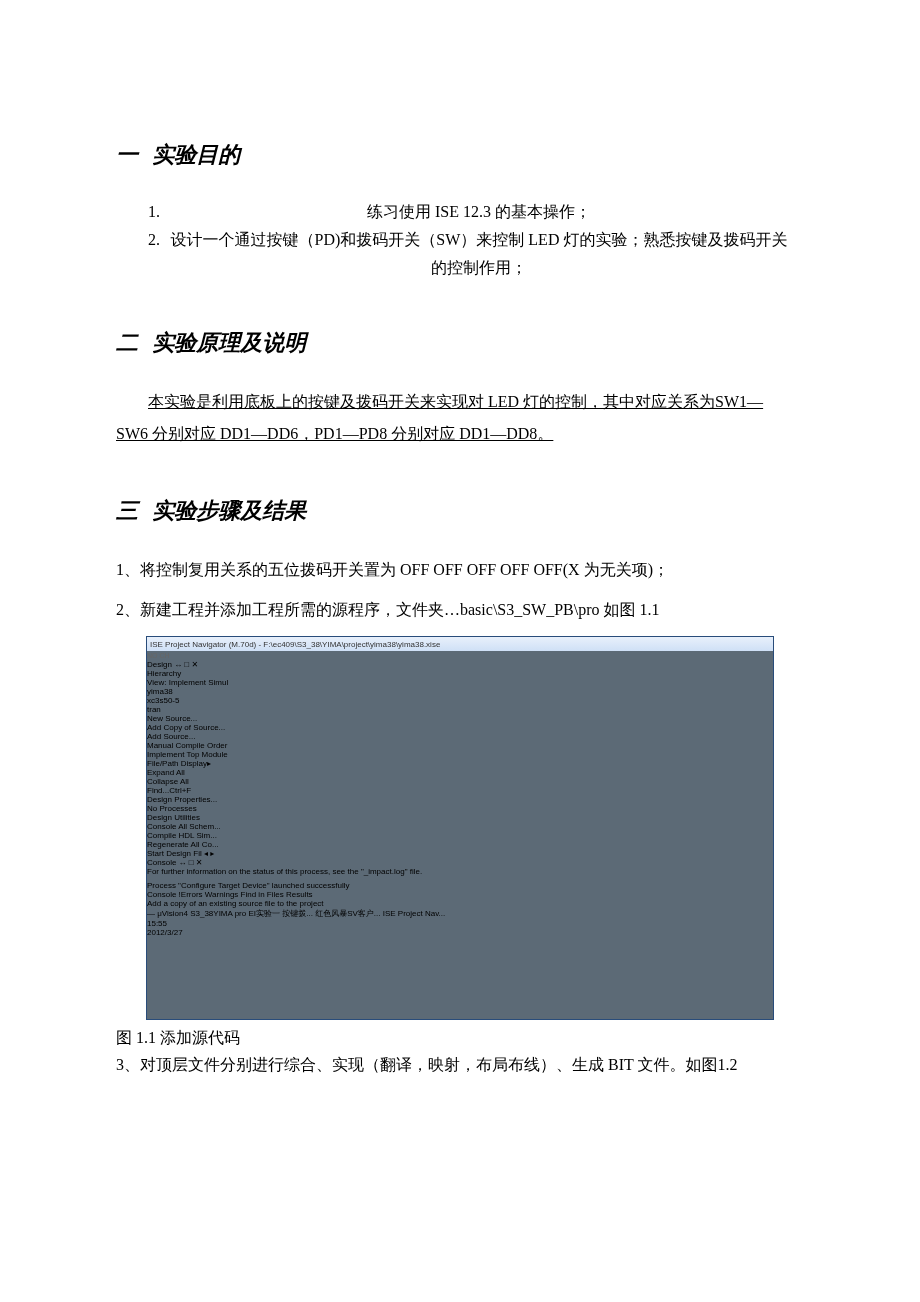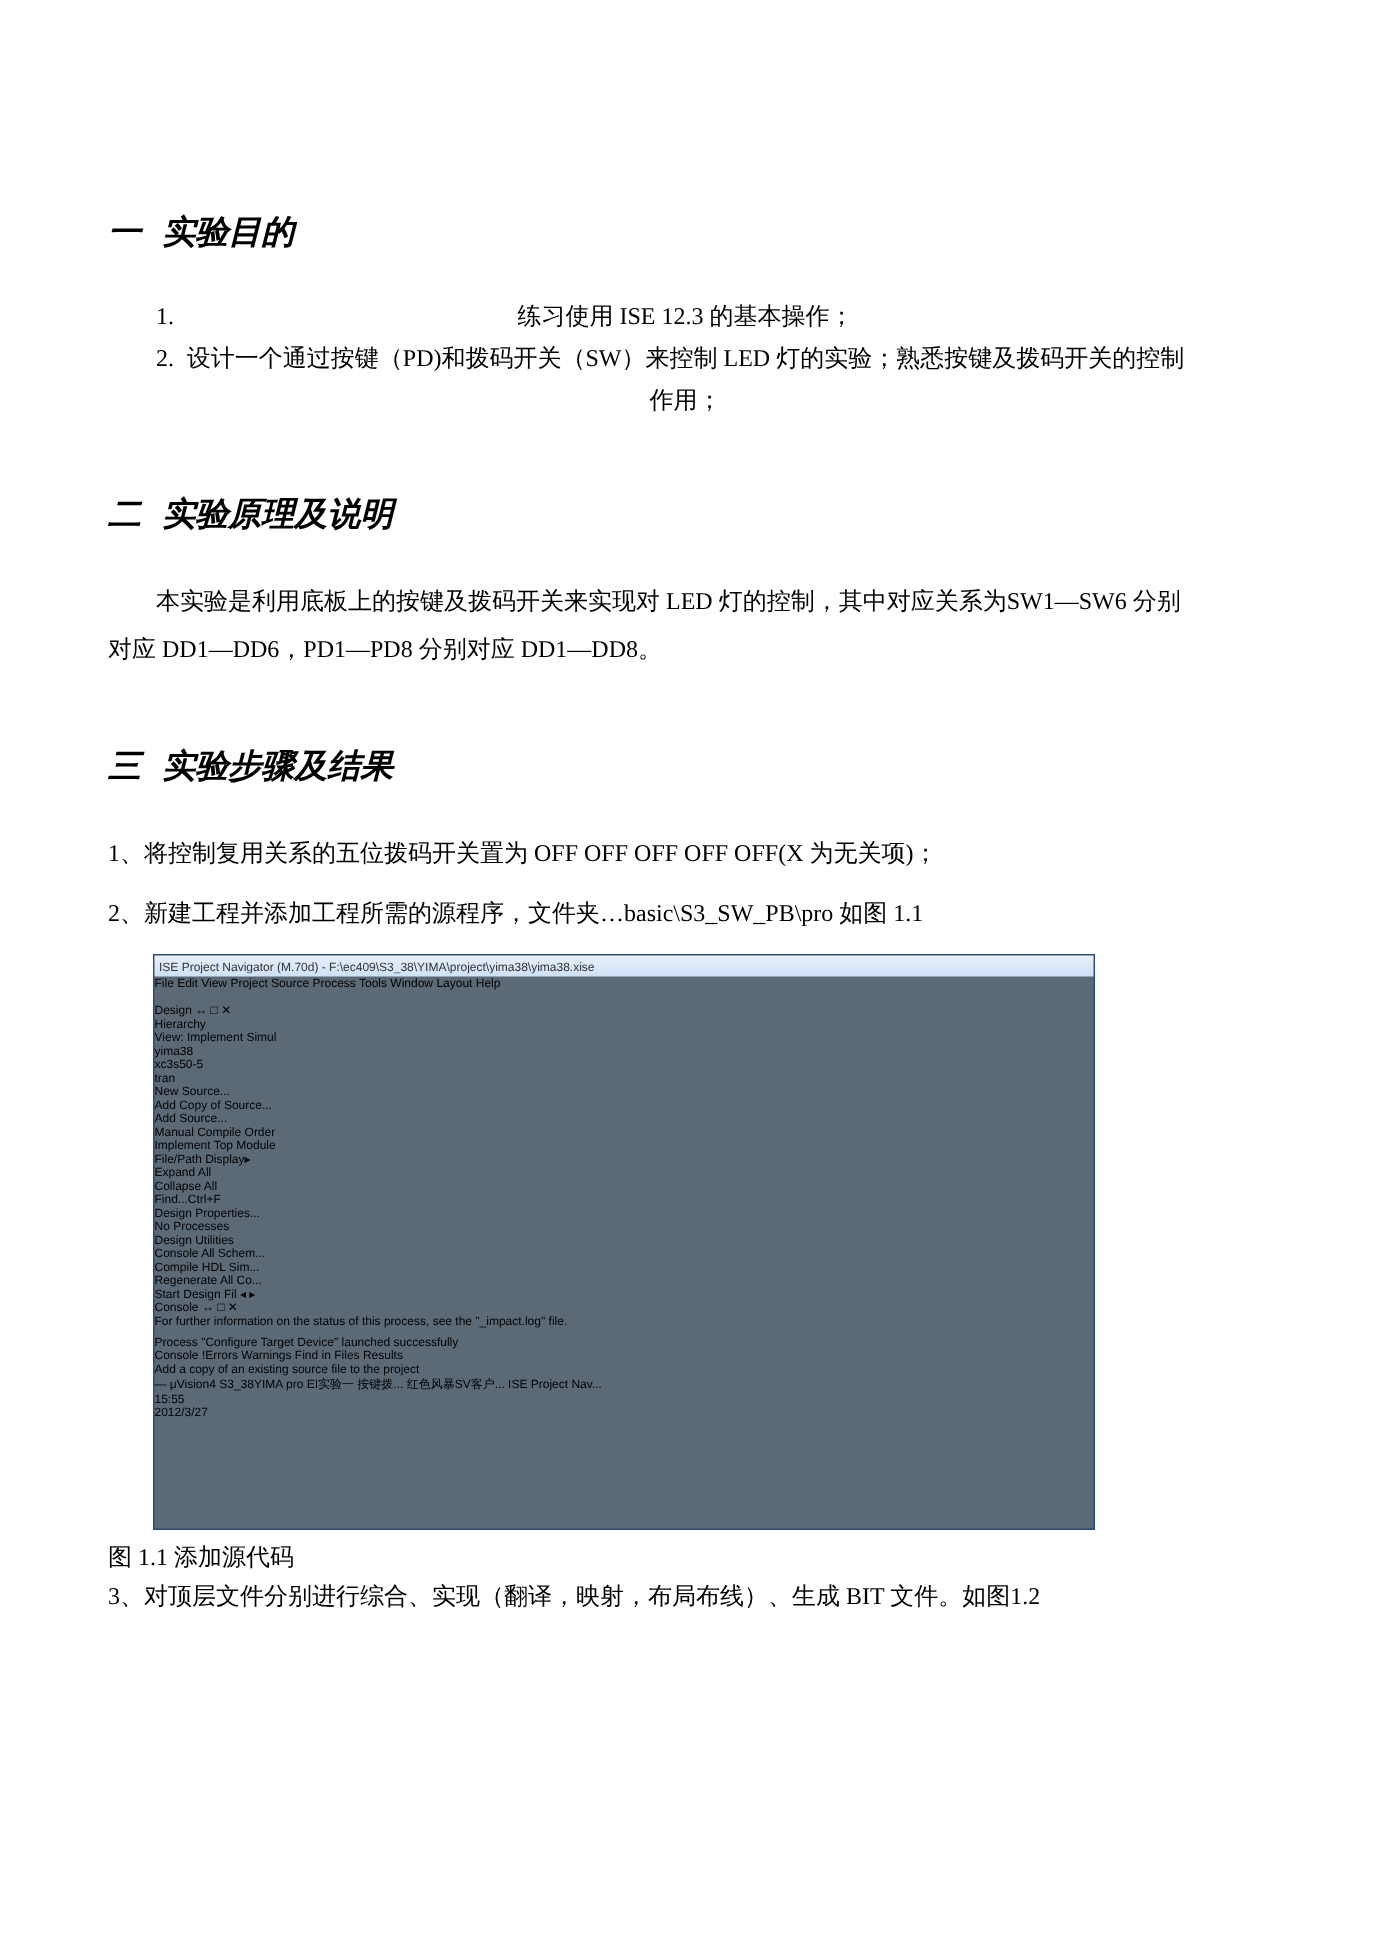--- a/index.html
+++ b/index.html
@@ -3,21 +3,21 @@
   <meta charset="utf-8">
   <style>
     * { margin: 0; padding: 0; box-sizing: border-box; }
     body {
       background: #ffffff;
       width: 920px;
       font-family: "SimSun", "宋体", serif;
       color: #000;
     }
     .page {
-      padding: 140px 130px 40px 72px;
+      padding: 140px 130px 40px 116px;
     }
     .heading {
       font-family: "SimHei", "黑体", sans-serif;
       font-size: 22px;
       font-weight: bold;
       font-style: italic;
       margin-bottom: 28px;
     }
     .heading .counter {
       display: inline-block;
@@ -39,20 +39,21 @@
     .ol-list li::marker {
       font-family: "Times New Roman", serif;
     }
     .para {
       font-size: 16px;
       line-height: 32px;
       margin-bottom: 8px;
     }
     .indent {
       text-indent: 2em;
+      text-decoration: underline;
     }
     .block {
       margin-bottom: 46px;
     }
     .screenshot-wrap {
       margin: 10px 0 8px 30px;
     }
     .screenshot {
       width: 628px;
       height: 384px;
@@ -217,32 +218,20 @@
 
       <div class="titlebar">
         <span class="title-text">ISE Project Navigator (M.70d) - F:\ec409\S3_38\YIMA\project\yima38\yima38.xise</span>
         <div class="winbtns">
           <span class="winbtn wmin"></span>
           <span class="winbtn wmax"></span>
           <span class="winbtn wclose"></span>
         </div>
       </div>
 
-      <div class="menubar">
-        <span>File</span>
-        <span>Edit</span>
-        <span>View</span>
-        <span>Project</span>
-        <span>Source</span>
-        <span>Process</span>
-        <span>Tools</span>
-        <span>Window</span>
-        <span>Layout</span>
-        <span>Help</span>
-      </div>
 
       <div class="toolbar">
         <span class="tbico"></span>
         <span class="tbico b"></span>
         <span class="tbico b"></span>
         <span class="tbico y"></span>
         <span class="tbsep"></span>
         <span class="tbico g"></span>
         <span class="tbico g"></span>
         <span class="tbico g"></span>

